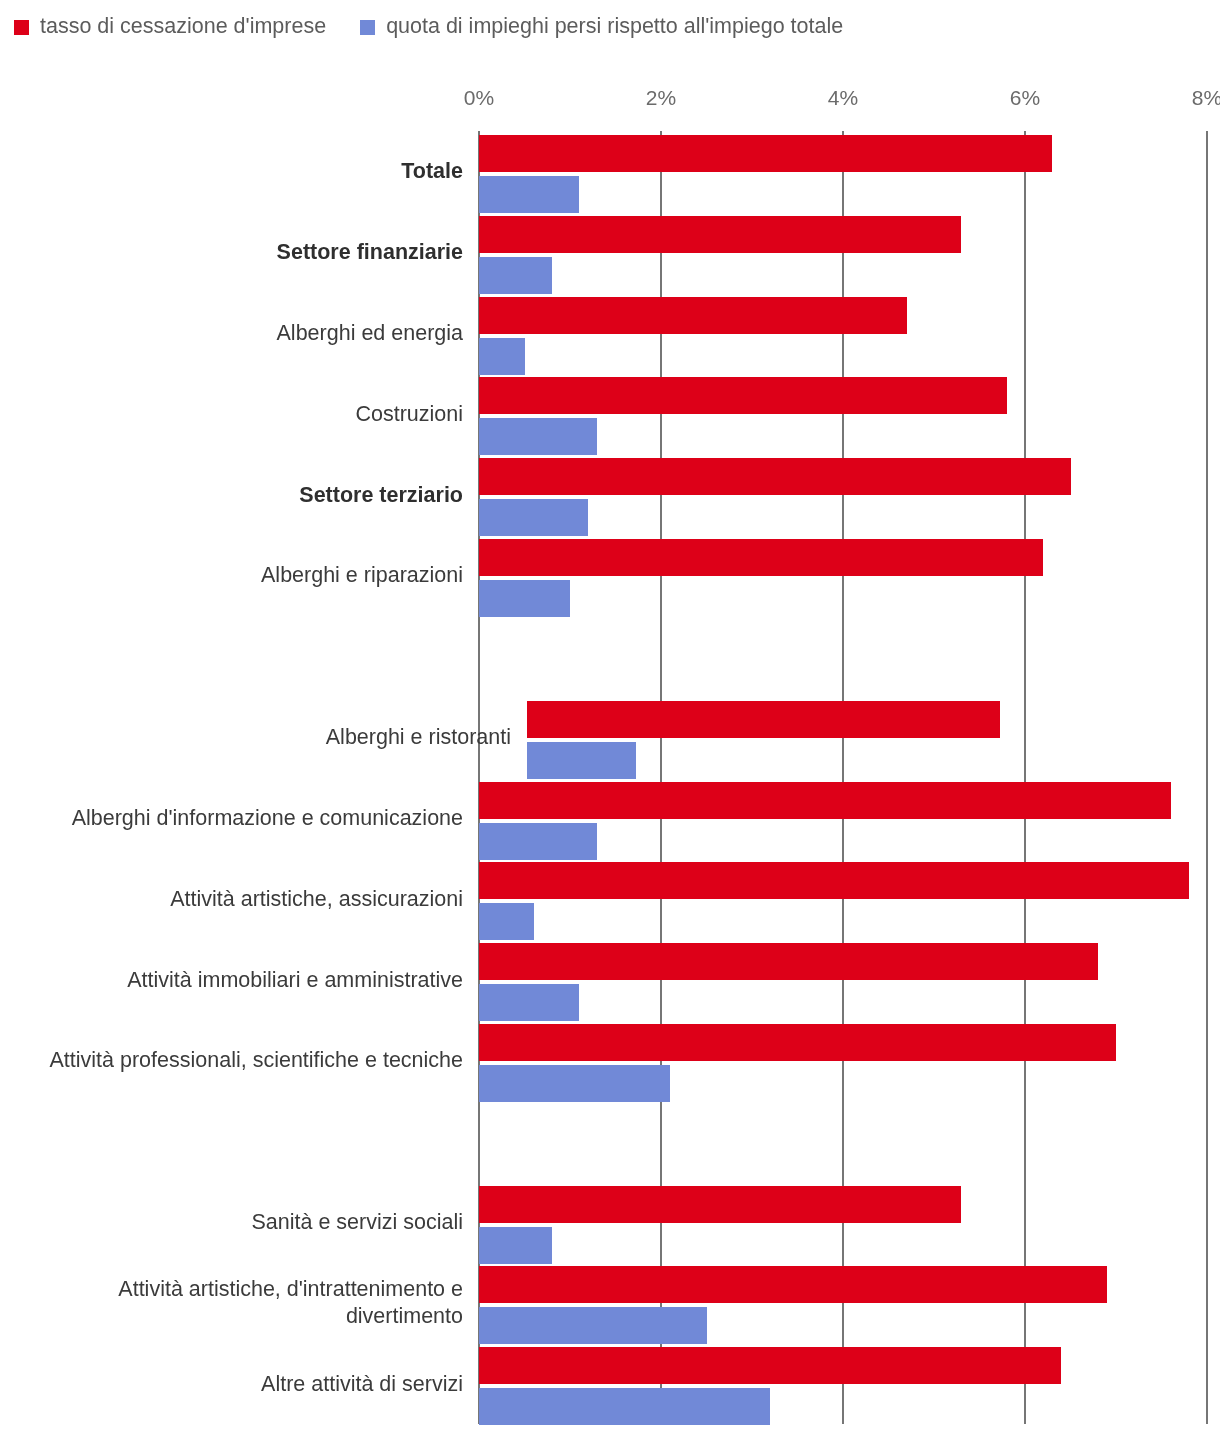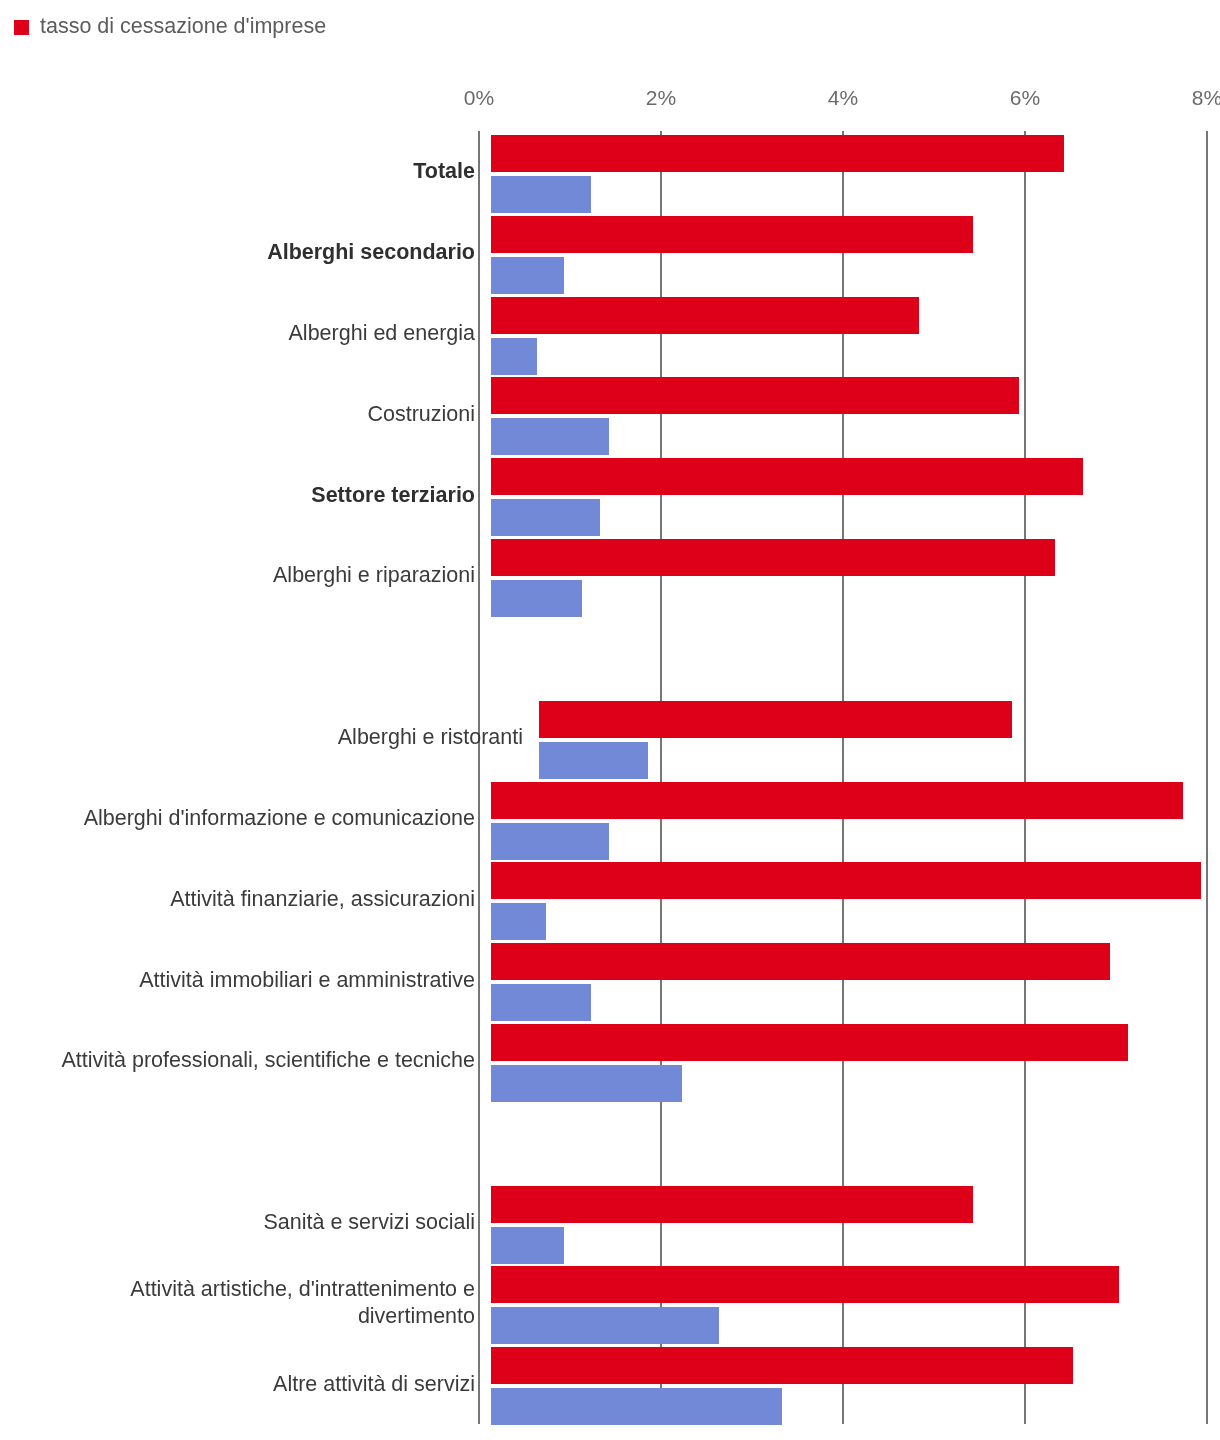--- a/index.html
+++ b/index.html
@@ -78,21 +78,21 @@
   
   .rows {
     position: absolute;
     left: 0;
     top: 0;
     width: 100%;
     height: 100%;
   }
   .row {
     position: absolute;
-    left: 12px;
+    left: 0;
     width: 100%;
     padding-left: 11px;
   }
   .cat-label {
     position: absolute;
     right: 100%;
     width: 470px;
     padding-right: 16px;
     text-align: right;
     font-size: 21.5px;
@@ -113,20 +113,24 @@
 </style>
 </head>
 <body>
 
 <div id="chart-root">
 
   <div class="legend" id="legend">
       <div class="legend-item">
         <span class="legend-swatch" style="background: rgb(221, 0, 24);"></span>
         <span class="legend-label">tasso di cessazione d'imprese</span>
+      </div>
+      <div class="legend-item">
+        <span class="legend-swatch" style="background: rgb(113, 137, 215);"></span>
+        <span class="legend-label">quota di impieghi persi rispetto all'impiego totale</span>
       </div>
     </div>
 
   <div class="plot">
     <div id="gridlines">
         <div class="gridline" style="left: calc(0% - 1px);"></div>
         <div class="axis-tick-label" style="left: 0%;">0%</div>
         <div class="gridline" style="left: calc(25% - 1px);"></div>
         <div class="axis-tick-label" style="left: 25%;">2%</div>
         <div class="gridline" style="left: calc(50% - 1px);"></div>
@@ -136,21 +140,21 @@
         <div class="gridline" style="left: calc(100% - 1px);"></div>
         <div class="axis-tick-label" style="left: 100%;">8%</div>
       </div>
     <div class="rows" id="rows">
         <div class="row" style="top: 0px; height: 80.8125px;">
           <div class="cat-label bold">Totale</div>
           <div class="bar red" title="6.3%" style="width: 78.75%; background: rgb(221, 0, 24);"></div>
           <div class="bar blue" title="1.1%" style="width: 13.75%; background: rgb(113, 137, 215);"></div>
         </div>
         <div class="row" style="top: 80.8125px; height: 80.8125px;">
-          <div class="cat-label bold">Alberghi secondario</div>
+          <div class="cat-label bold">Settore finanziarie</div>
           <div class="bar red" title="5.3%" style="width: 66.25%; background: rgb(221, 0, 24);"></div>
           <div class="bar blue" title="0.8%" style="width: 10%; background: rgb(113, 137, 215);"></div>
         </div>
         <div class="row" style="top: 161.625px; height: 80.8125px;">
           <div class="cat-label">Alberghi ed energia</div>
           <div class="bar red" title="4.7%" style="width: 58.75%; background: rgb(221, 0, 24);"></div>
           <div class="bar blue" title="0.5%" style="width: 6.25%; background: rgb(113, 137, 215);"></div>
         </div>
         <div class="row" style="top: 242.438px; height: 80.8125px;">
           <div class="cat-label">Costruzioni</div>
@@ -171,21 +175,21 @@
           <div class="cat-label">Alberghi e ristoranti</div>
           <div class="bar red" title="5.2%" style="width: 65%; background: rgb(221, 0, 24);"></div>
           <div class="bar blue" title="1.2%" style="width: 15%; background: rgb(113, 137, 215);"></div>
         </div>
         <div class="row" style="top: 646.5px; height: 80.8125px;">
           <div class="cat-label">Alberghi d'informazione e comunicazione</div>
           <div class="bar red" title="7.6%" style="width: 95%; background: rgb(221, 0, 24);"></div>
           <div class="bar blue" title="1.3%" style="width: 16.25%; background: rgb(113, 137, 215);"></div>
         </div>
         <div class="row" style="top: 727.312px; height: 80.8125px;">
-          <div class="cat-label">Attività finanziarie, assicurazioni</div>
+          <div class="cat-label">Attività artistiche, assicurazioni</div>
           <div class="bar red" title="7.8%" style="width: 97.5%; background: rgb(221, 0, 24);"></div>
           <div class="bar blue" title="0.6%" style="width: 7.5%; background: rgb(113, 137, 215);"></div>
         </div>
         <div class="row" style="top: 808.125px; height: 80.8125px;">
           <div class="cat-label">Attività immobiliari e amministrative</div>
           <div class="bar red" title="6.8%" style="width: 85%; background: rgb(221, 0, 24);"></div>
           <div class="bar blue" title="1.1%" style="width: 13.75%; background: rgb(113, 137, 215);"></div>
         </div>
         <div class="row" style="top: 888.938px; height: 80.8125px;">
           <div class="cat-label">Attività professionali, scientifiche e tecniche</div>

